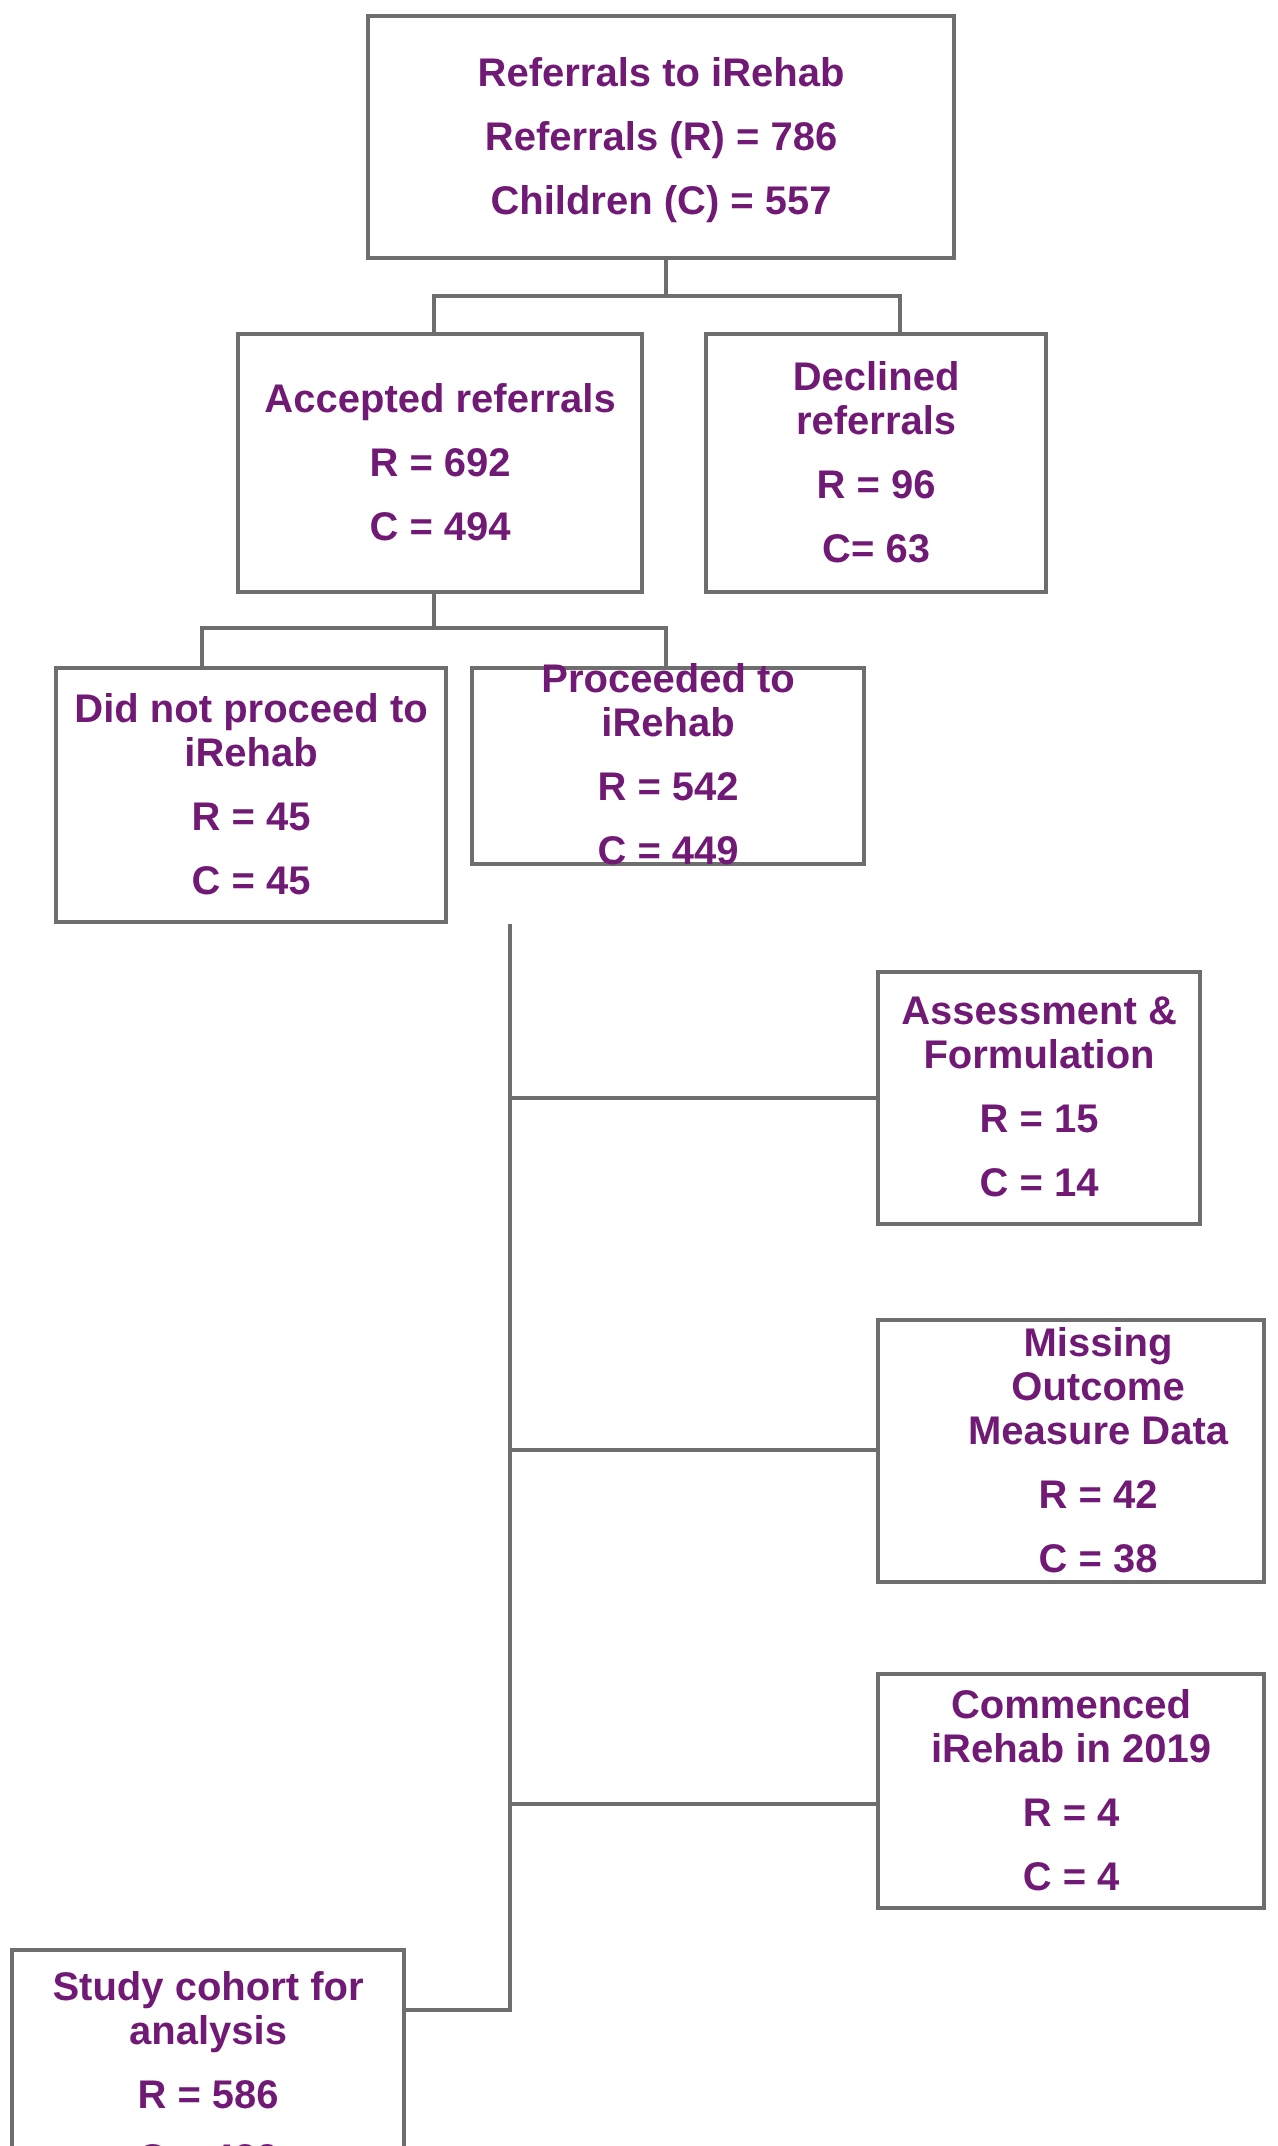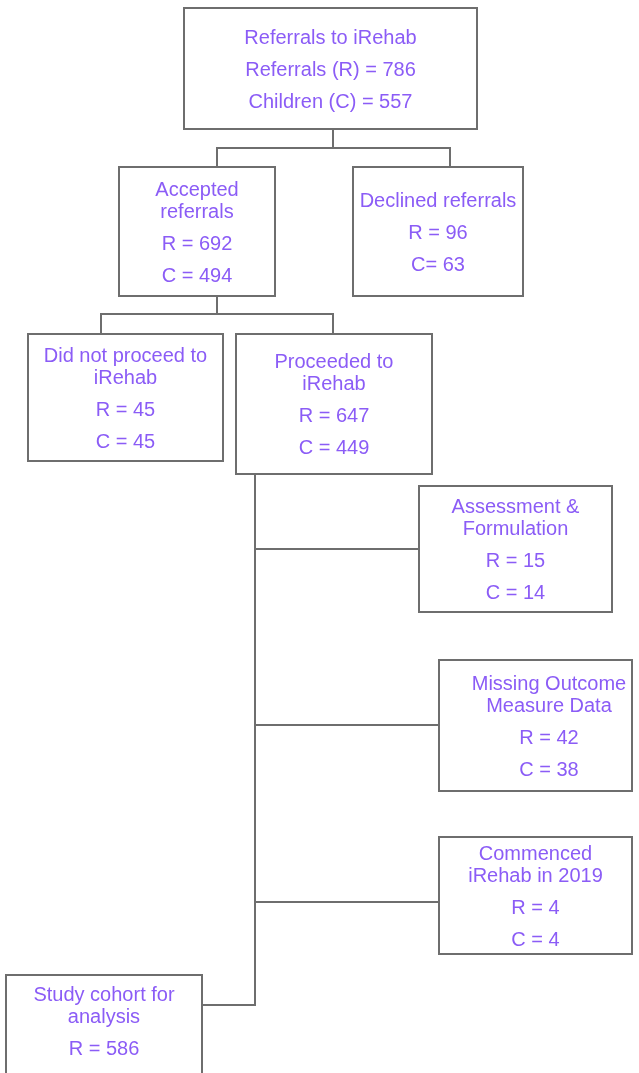--- a/index.html
+++ b/index.html
@@ -9,43 +9,43 @@
     height: 1073px;
     background: #ffffff;
     font-family: "Liberation Sans", sans-serif;
     overflow: hidden;
   }
   .node {
     position: absolute;
     box-sizing: border-box;
     background: #ffffff;
     border: 2px solid #6e6e6e;
-    color: #8b5cf6;
-    font-weight: normal;
+    color: #701a75;
+    font-weight: bold;
     font-size: 20px;
     display: flex;
     flex-direction: column;
     align-items: center;
     justify-content: center;
     text-align: center;
     row-gap: 11px;
   }
   .node .title { white-space: pre-line; line-height: 1.1; }
   .node .val   { line-height: 1.05; }
   .line {
     position: absolute;
     background: #6e6e6e;
   }
   
   #n-referrals   { left: 183px; top: 7px;   width: 295px; height: 123px; }
-  #n-accepted    { left: 118px; top: 166px; width: 158px; height: 131px; }
+  #n-accepted    { left: 118px; top: 166px; width: 204px; height: 131px; }
   #n-declined    { left: 352px; top: 166px; width: 172px; height: 131px; }
   #n-didnot      { left: 3px;   top: 333px; width: 197px; height: 129px; margin-left: 24px; }
-  #n-proceeded   { left: 235px; top: 333px; width: 198px; height: 142px; }
-  #n-assessment  { left: 418px; top: 485px; width: 195px; height: 128px; }
+  #n-proceeded   { left: 235px; top: 333px; width: 198px; height: 100px; }
+  #n-assessment  { left: 438px; top: 485px; width: 163px; height: 128px; }
   #n-missing     { left: 438px; top: 659px; width: 195px; height: 133px; padding-left: 27px; }
   #n-commenced   { left: 438px; top: 836px; width: 195px; height: 119px; }
   #n-study       { left: 5px;   top: 942px; width: 198px; height: 126px; margin-top: 32px; }
   
   #c-top-stub        { left: 332px; top: 129px;  width: 2px;   height: 20px; }
   #c-top-h           { left: 216px; top: 147px;  width: 235px; height: 2px; }
   #c-accepted-stub   { left: 216px; top: 147px;  width: 2px;   height: 19px; }
   #c-declined-stub   { left: 449px; top: 147px;  width: 2px;   height: 19px; }
   #c-acc-out-stub    { left: 216px; top: 296px;  width: 2px;   height: 19px; }
   #c-row3-h          { left: 100px; top: 313px;  width: 234px; height: 2px; }
@@ -97,21 +97,21 @@
   <div class="node" id="n-didnot">
     <div class="title">Did not proceed to
 iRehab</div>
     <div class="val">R = 45</div>
     <div class="val">C = 45</div>
   </div>
 
   <div class="node" id="n-proceeded">
     <div class="title">Proceeded to
 iRehab</div>
-    <div class="val">R = 647</div>
+    <div class="val">R = 542</div>
     <div class="val">C = 449</div>
   </div>
 
   <div class="node" id="n-assessment">
     <div class="title">Assessment &amp;
 Formulation</div>
     <div class="val">R = 15</div>
     <div class="val">C = 14</div>
   </div>
 

